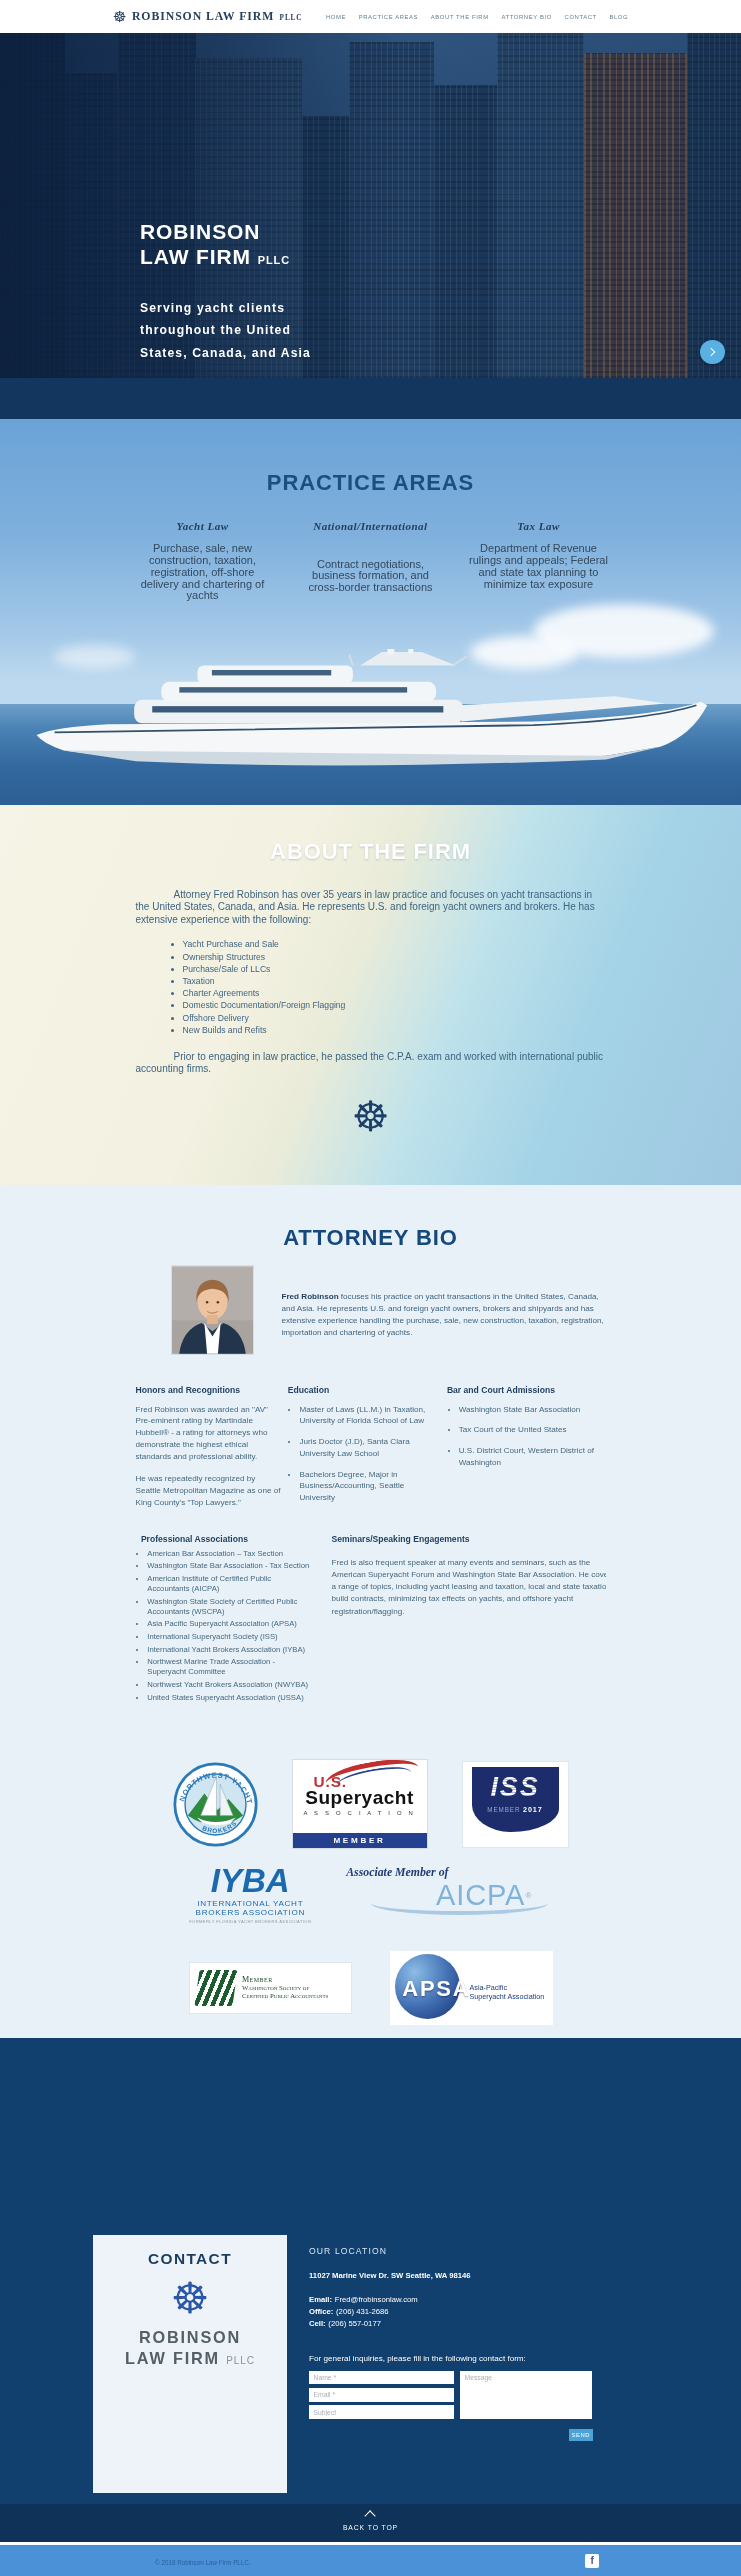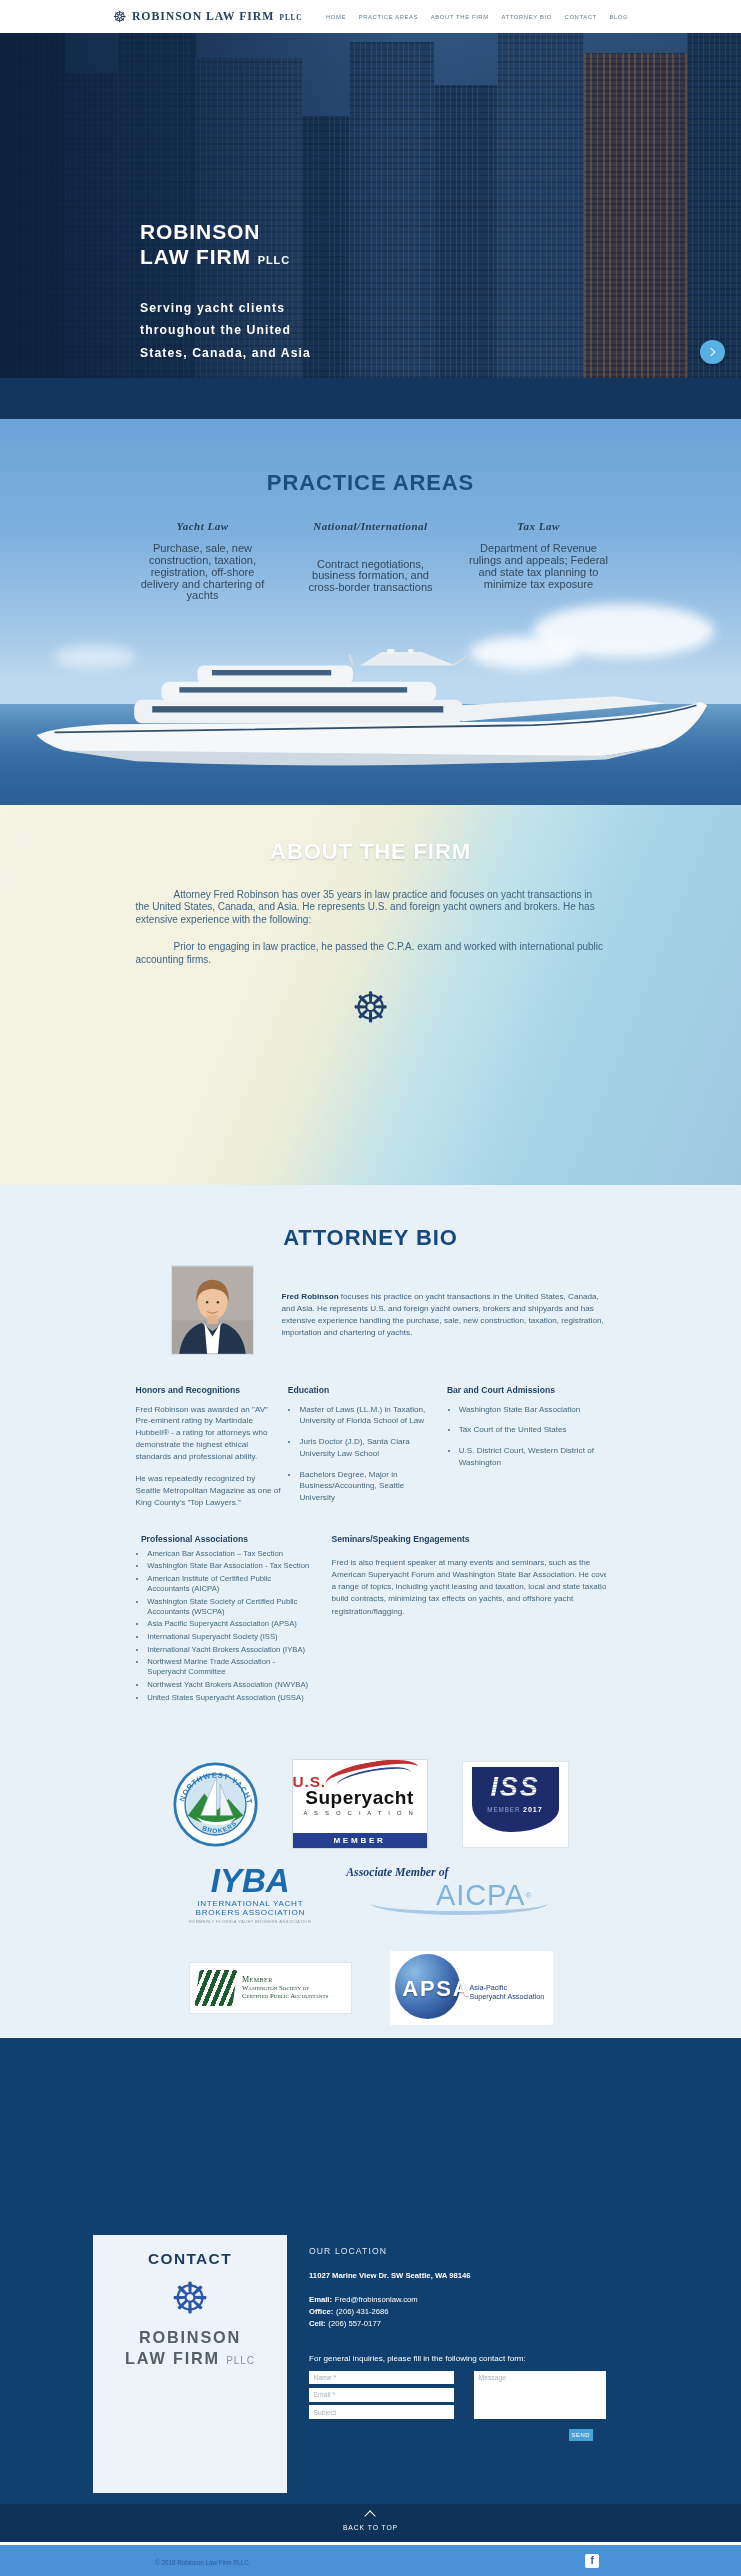--- a/index.html
+++ b/index.html
@@ -97,21 +97,21 @@
 
   
   .logos { margin-top:33px; }
   .lrow { display:flex; justify-content:center; align-items:center; }
   .lrow1 { gap:34px; height:90px; }
   .lrow2 { gap:23.5px; margin-top:16.3px; height:71px; align-items:flex-start; }
   .lrow3 { gap:38px; margin-top:14.5px; height:74px; }
   .uss-box { width:136px; height:90px; background:#fff; border:0.9px solid #d5dde3; position:relative; text-align:center; overflow:hidden; }
   .uss-swoosh { position:absolute; right:7.2px; top:1.8px; width:94px; height:27px; border-top:5.4px solid #c03030; border-radius:50%; transform:rotate(-10deg); }
   .uss-swoosh2 { position:absolute; right:14.5px; top:9px; width:76px; height:20px; border-top:2.7px solid #24408e; border-radius:50%; transform:rotate(-10deg); }
-  .uss-us { margin-top:12.7px; text-align:left; padding-left:0; font-size:15.4px; font-weight:bold; color:#c03030; letter-spacing:0.9px; }
+  .uss-us { margin-top:12.7px; text-align:left; padding-left:21px; font-size:15.4px; font-weight:bold; color:#c03030; letter-spacing:0.9px; }
   .uss-name { font-size:19px; font-weight:bold; color:#111; margin-top:-3.6px; letter-spacing:0.5px; }
   .uss-assoc { font-size:5.9px; letter-spacing:2.7px; color:#333; margin-top:0.9px; }
   .uss-member { position:absolute; bottom:0; left:0; right:0; height:15.4px; background:#24408e; color:#fff; font-size:8.1px; letter-spacing:2.7px; font-weight:bold; line-height:15.4px; }
   .iss-box { width:107px; height:87px; background:#fff; border:0.9px solid #e0e6ea; position:relative; text-align:center; }
   .iss-shield { position:absolute; top:5.4px; left:9px; right:9px; height:65px; background:#1d2d6b;
     border-radius:0 0 55% 45% / 0 0 23.5px 27px; color:#fff; }
   .iss-txt { font-size:27px; font-weight:bold; font-style:italic; letter-spacing:1.8px; margin-top:5.4px;
     background:repeating-linear-gradient(0deg,#fff 0 1.8px,#aebadf 1.8px 2.7px); -webkit-background-clip:text; background-clip:text; color:transparent; }
   .iss-mem { font-size:6.3px; letter-spacing:0.9px; color:#93a7d8; margin-top:1.8px; }
   .iss-mem b { color:#fff; font-size:7.2px; }
@@ -144,21 +144,21 @@
   .contact-card h2 { margin-top:14.5px; font-size:15.4px; letter-spacing:1.4px; color:#1a3c5f; }
   .contact-card .wheel-md { display:block; margin-top:9px; font-size:43px; line-height:1; color:#2b57a8; }
   .card-brand { margin-top:7.2px; font-size:16.3px; font-weight:bold; letter-spacing:1.8px; color:#555f66; line-height:21px; }
   .card-brand .suf { font-size:10px; color:#8a949b; font-weight:normal; letter-spacing:0.9px; }
   .location { position:absolute; left:309px; top:208px; width:284px; color:#fff; }
   .location h3 { font-size:8.6px; font-weight:normal; letter-spacing:1.1px; color:#d6e5f3; }
   .location .addr { margin-top:15.4px; font-size:7.7px; font-weight:bold; }
   .loc-rows { margin-top:13.6px; font-size:7.7px; line-height:11.8px; }
   .loc-rows b { margin-right:2.7px; }
   .form-intro { margin-top:24.4px; font-size:8.1px; }
-  .cform { margin-top:8.1px; display:grid; grid-template-columns:145px 132px; column-gap:20px; }
+  .cform { margin-top:8.1px; display:grid; grid-template-columns:145px 132px; column-gap:6px; }
   .cform .fl { display:flex; flex-direction:column; gap:3.6px; }
   .cform input { height:13.6px; border:none; background:#fff; font-size:6.8px; padding:0 4.5px; color:#333; font-family:"Liberation Sans", sans-serif; }
   .cform textarea { height:48px; border:none; background:#fff; font-size:6.8px; padding:3.6px 4.5px; color:#333; resize:none; font-family:"Liberation Sans", sans-serif; }
   .cform input::placeholder, .cform textarea::placeholder { color:#a9b2ba; }
   .send-row { margin-top:5.4px; text-align:right; }
   .send-btn { width:24.4px; height:11.8px; background:#4aa3d6; color:#fff; border:none; font-size:5.9px; letter-spacing:0.5px; cursor:pointer; font-family:"Liberation Sans", sans-serif; }
 
   
   .backtotop { height:38px; background:#0e3258; text-align:center; cursor:pointer; }
   .chev-up { display:inline-block; width:8.1px; height:8.1px; border-left:1.4px solid #fff; border-top:1.4px solid #fff; transform:rotate(45deg); margin-top:8.1px; }
@@ -254,20 +254,30 @@
       <circle cx="424" cy="2" r="3" fill="#f2f5f7"></circle>
       <path d="M360,18 L356,6 M470,18 L486,8" stroke="#d5dde4" stroke-width="2"></path>
     </svg>
   </section>
 
   <section class="about">
     <div class="map-bg"></div>
     <div class="about-inner">
       <h2>ABOUT THE FIRM</h2>
       <p class="intro">Attorney Fred Robinson has over 35 years in law practice and focuses on yacht transactions in the United States, Canada, and Asia.  He represents U.S. and foreign yacht owners and brokers.  He has extensive experience with the following:</p>
+      <ul>
+          <li>Yacht Purchase and Sale</li>
+          <li>Ownership Structures</li>
+          <li>Purchase/Sale of LLCs</li>
+          <li>Taxation</li>
+          <li>Charter Agreements</li>
+          <li>Domestic Documentation/Foreign Flagging</li>
+          <li>Offshore Delivery</li>
+          <li>New Builds and Refits</li>
+        </ul>
       <p class="outro">Prior to engaging in law practice, he passed the C.P.A. exam and worked with international public accounting firms.</p>
       <span class="wheel-lg">☸</span>
     </div>
   </section>
 
   <section class="bio">
     <h2>ATTORNEY BIO</h2>
     <div class="bio-inner">
       <div class="bio-intro">
         <svg class="photo" viewBox="0 0 90 97" aria-hidden="true">

